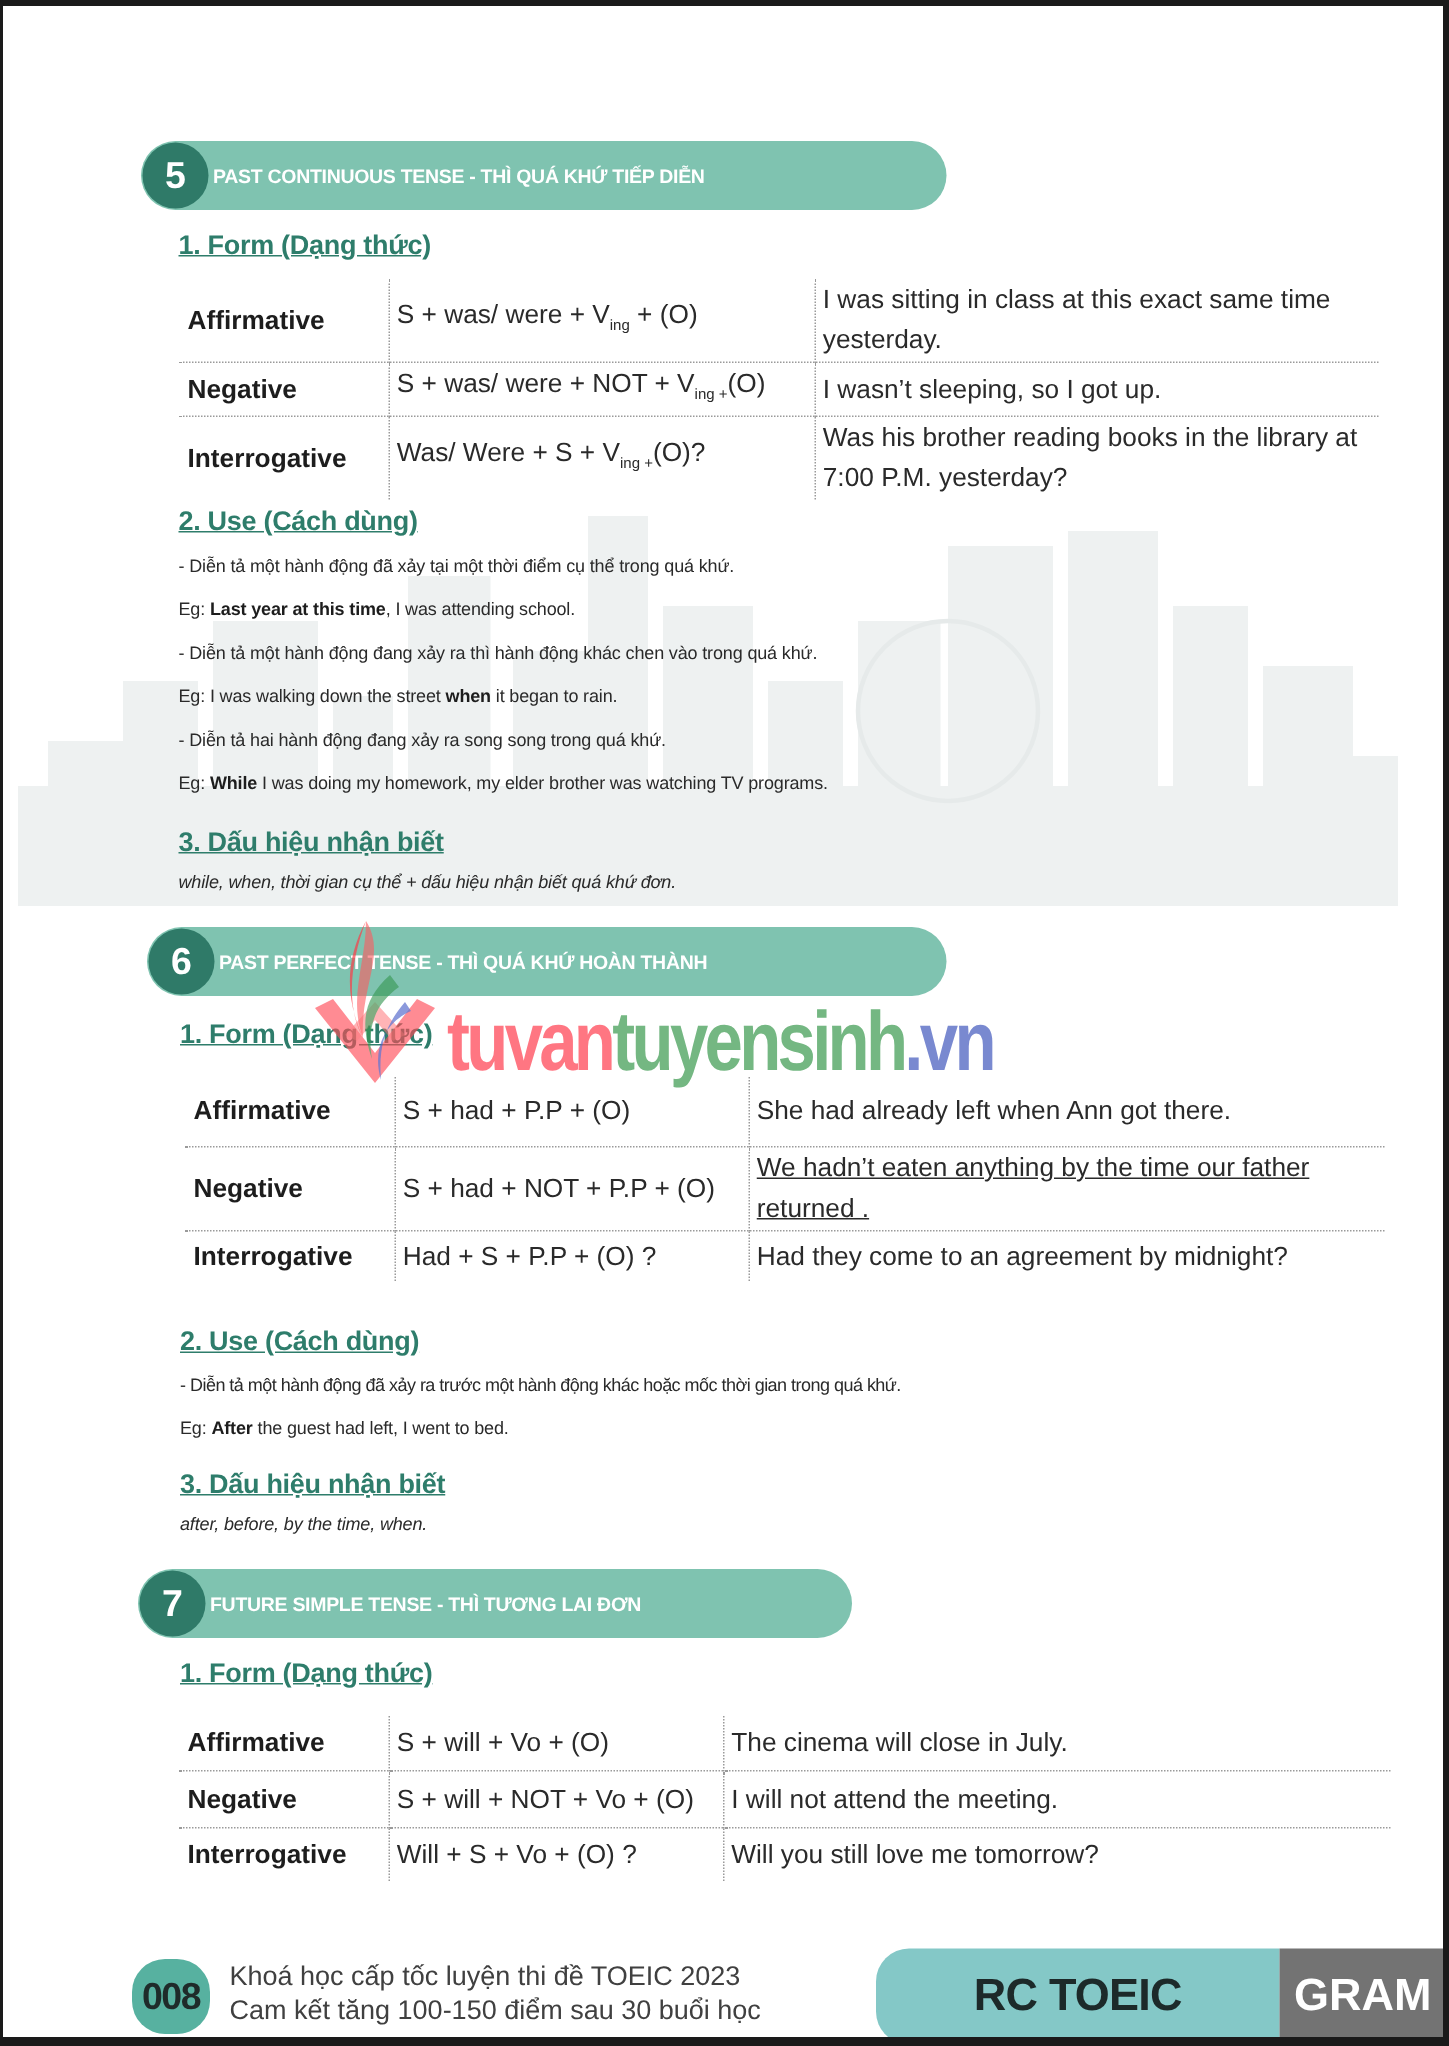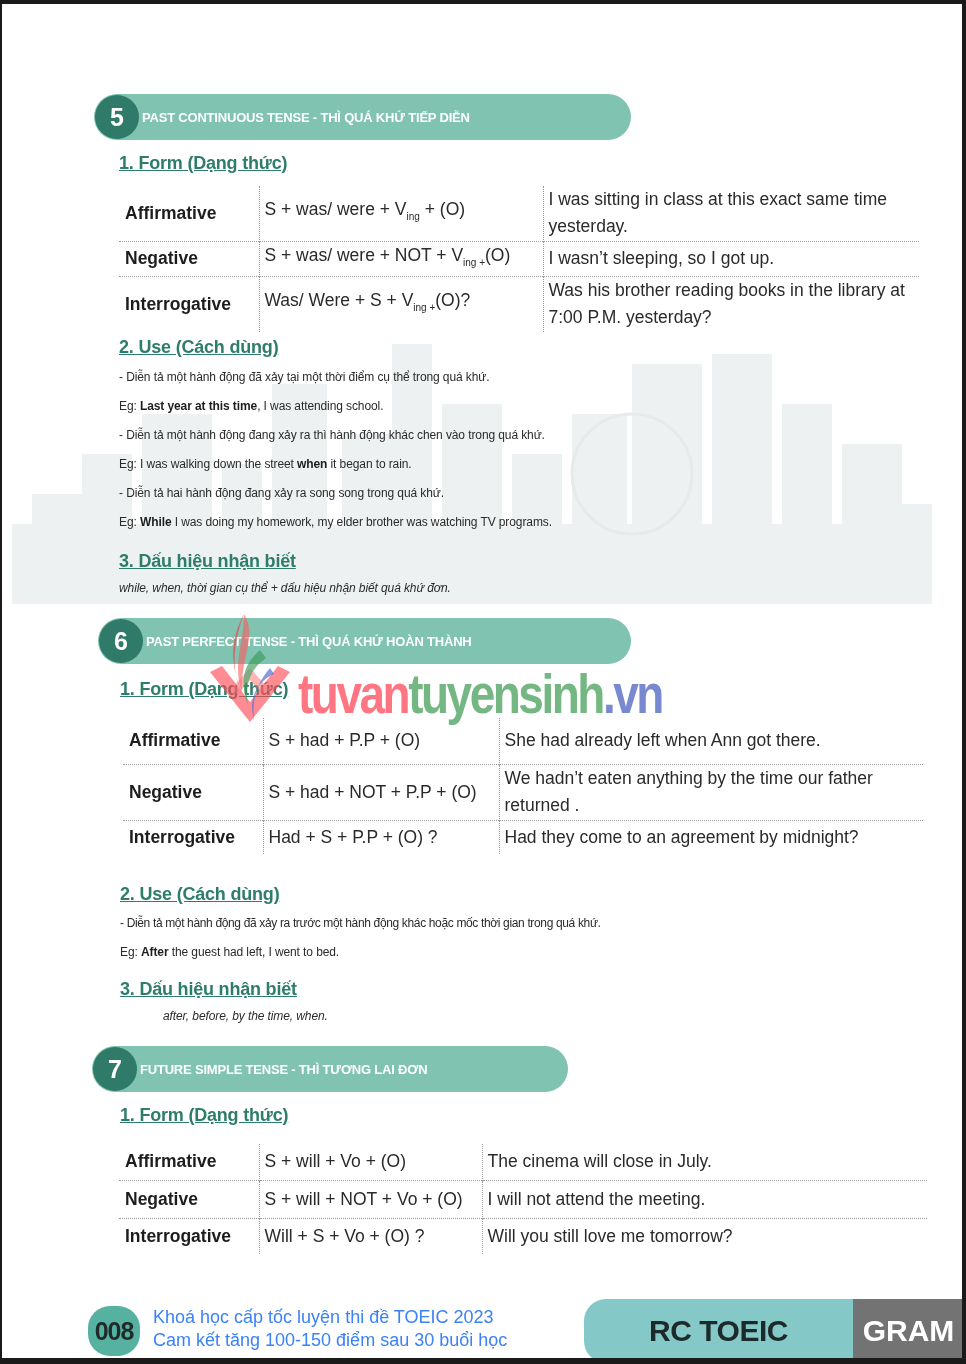--- a/index.html
+++ b/index.html
@@ -56,21 +56,21 @@
     .wm-text .w1 { color: #ff5060; }
     .wm-text .w2 { color: #4ea360; }
     .wm-text .w3 { color: #5468c4; }
 
     
     .page-badge {
       position: absolute; left: 86px; top: 1302px; width: 52px; height: 50px; border-radius: 22px;
       background: #57b1a0; color: #1f2b2a; font-weight: bold; font-size: 25px;
       display: flex; align-items: center; justify-content: center; letter-spacing: -1px;
     }
-    .foot-text { position: absolute; left: 151px; top: 1302px; color: #3b82f6; font-size: 18px; line-height: 23px; white-space: nowrap; }
+    .foot-text { position: absolute; left: 151px; top: 1302px; color: #404040; font-size: 18px; line-height: 23px; white-space: nowrap; }
     .foot-right { position: absolute; left: 582px; top: 1295px; width: 380px; height: 64px; display: flex; }
     .foot-rc {
       width: 269px; background: #84c8c7; border-radius: 22px 0 0 22px;
       display: flex; align-items: center; justify-content: center;
       color: #1d2a2a; font-weight: bold; font-size: 30px; letter-spacing: -0.5px;
     }
     .foot-gram {
       flex: 1; background: #737373; display: flex; align-items: center; justify-content: center;
       color: #fff; font-weight: bold; font-size: 30px; letter-spacing: 0px;
     }
@@ -150,35 +150,35 @@
     <table class="form" style="left:121px; top:714px; width:800px;">
       <tbody>
           <tr style="height:46px;">
         <td class="lbl" style="width:140px;">Affirmative</td>
         <td class="frm" style="width:236px;">S + had + P.P + (O)</td>
         <td class="ex" style="width:424px;">She had already left when Ann got there.</td>
       </tr>
       <tr style="height:56px;">
         <td class="lbl">Negative</td>
         <td class="frm">S + had + NOT  + P.P + (O)</td>
-        <td class="ex" style="white-space:normal;">We hadn’t eaten anything by the time our father returned .</td>
+        <td class="ex" style="white-space:normal;text-decoration:underline;">We hadn’t eaten anything by the time our father returned .</td>
       </tr>
       <tr style="height:34px;">
         <td class="lbl">Interrogative</td>
         <td class="frm">Had + S +  P.P + (O) ?</td>
         <td class="ex">Had they come to an agreement by midnight?</td>
       </tr>
     </tbody>
       </table>
 
     <div class="sub" style="left:118px; top:880px;">2. Use (Cách dùng)</div>
     <div class="line" style="left:118px; top:912px; letter-spacing:-0.35px;"><span>- Diễn tả một hành động đã xảy ra trước một hành động khác hoặc mốc thời gian trong quá khứ.</span></div>
     <div class="line" style="left:118px; top:941px;"><span>Eg: </span><b>After</b><span> the guest had left, I went to bed.</span></div>
     <div class="sub" style="left:118px; top:975px;">3. Dấu hiệu nhận biết</div>
-    <div class="line italic" style="left:118px; top:1005px;margin-left:43px;">after, before, by the time, when.</div>
+    <div class="line italic" style="left:118px; top:1005px;">after, before, by the time, when.</div>
 
     <div class="sec-head" style="left:90px; top:1042px; width:476px;">
       <div class="sec-num">7</div>
       <div class="sec-title">FUTURE SIMPLE TENSE - THÌ TƯƠNG LAI ĐƠN</div>
     </div>
     <div class="sub" style="left:118px; top:1101px;">1. Form (Dạng thức)</div>
 
     <table class="form" style="left:117px; top:1140px; width:808px;">
       <tbody>
           <tr style="height:36px;">

